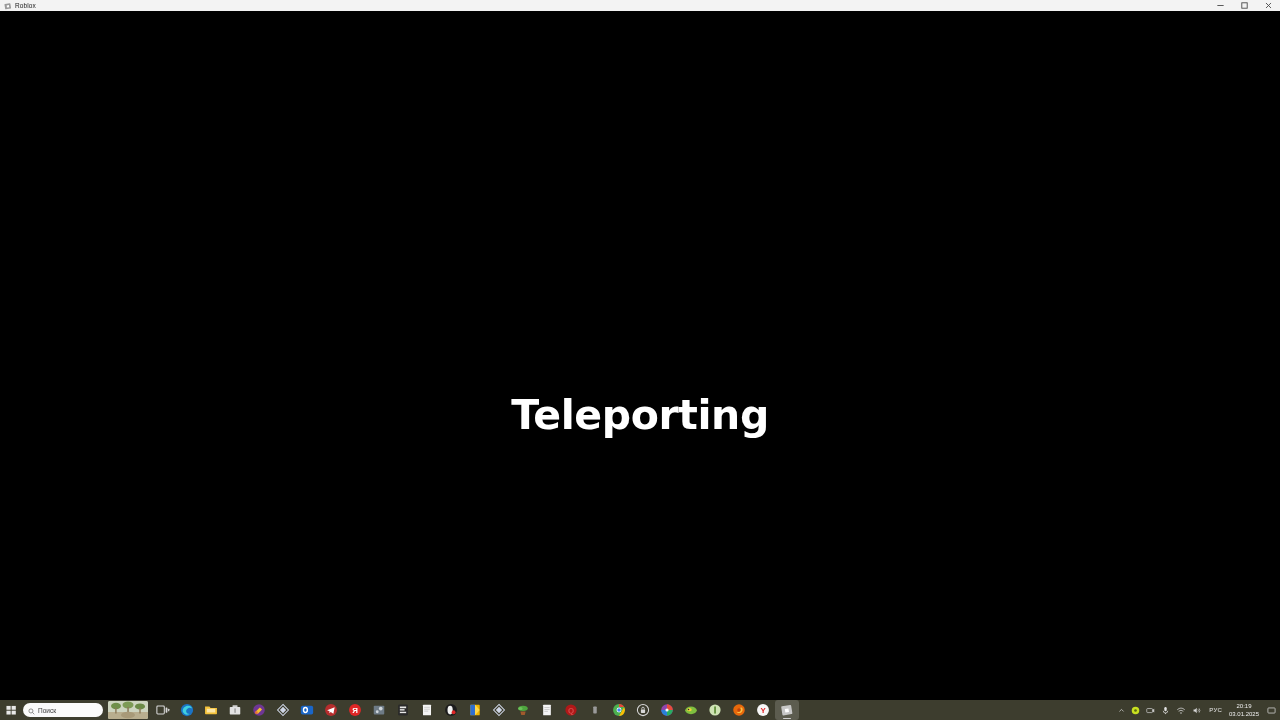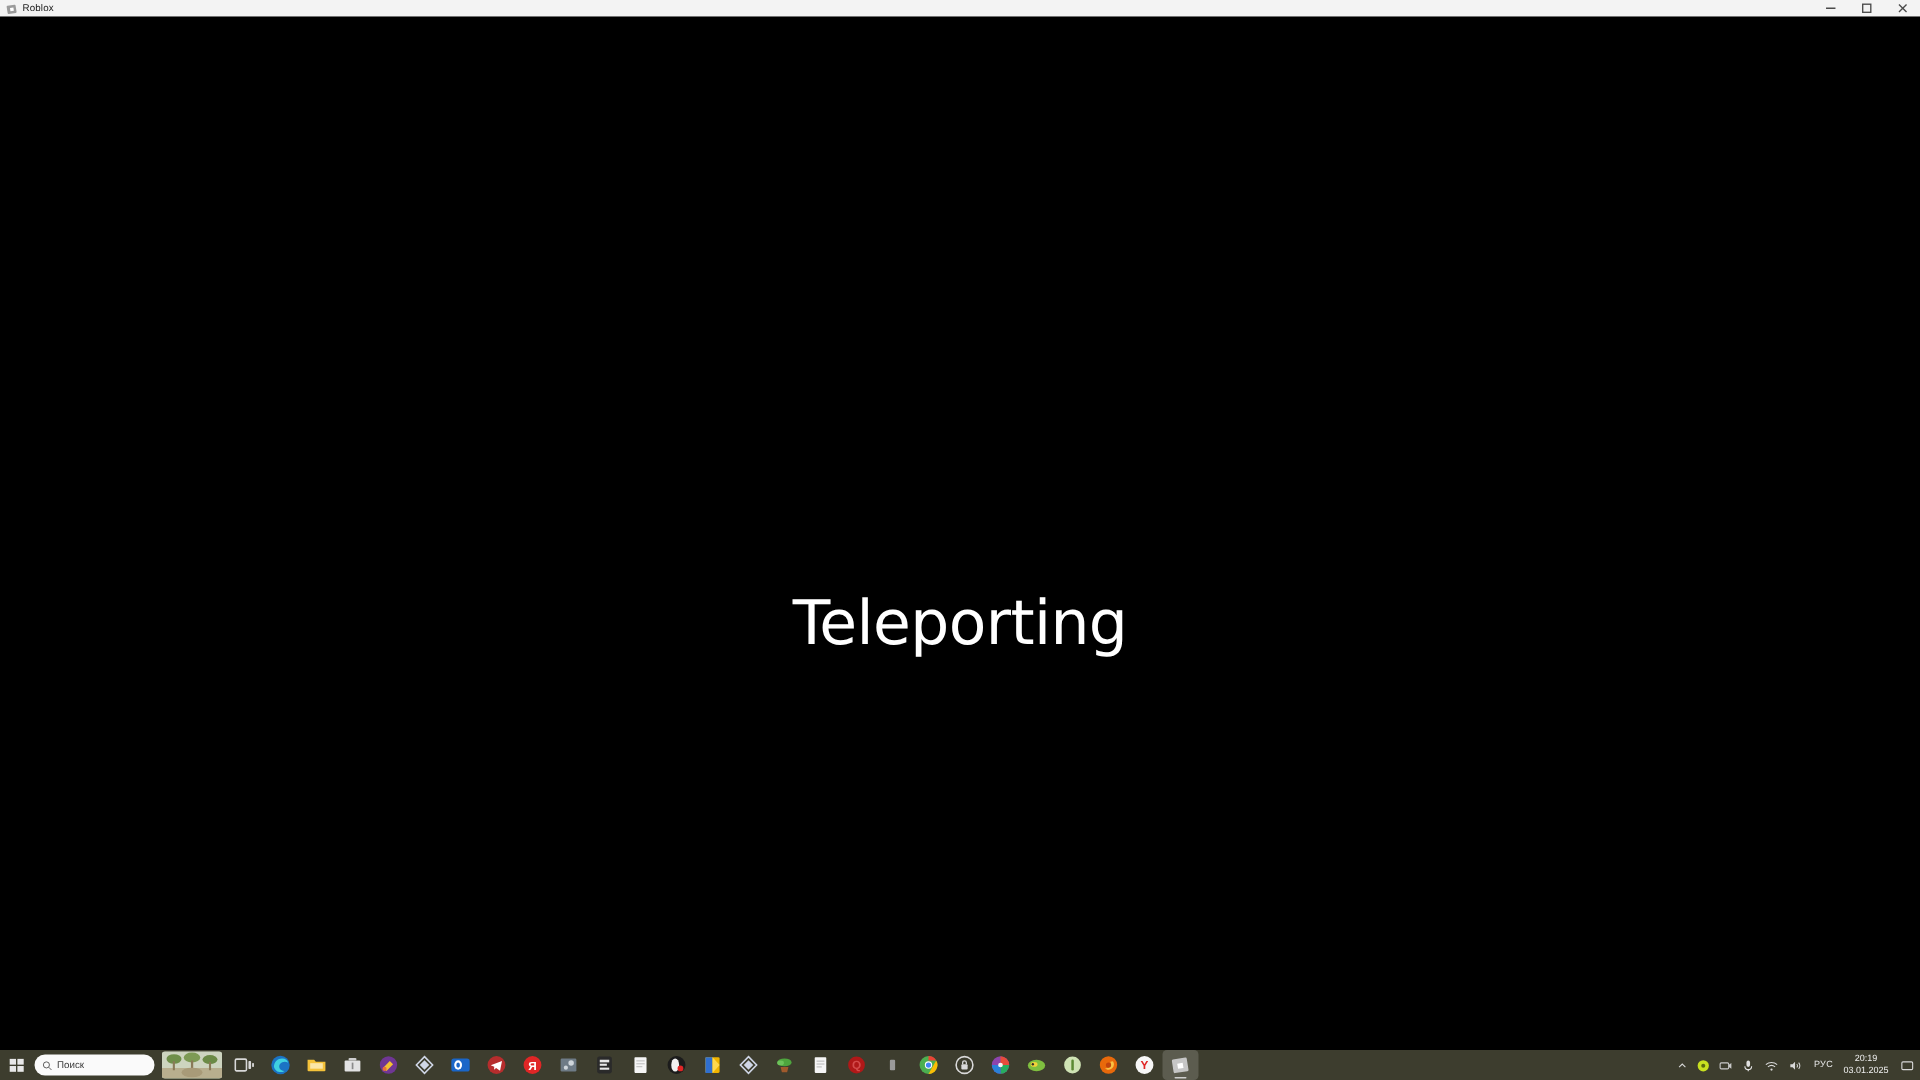--- a/index.html
+++ b/index.html
@@ -71,21 +71,21 @@
   #teleport-text {
     position: absolute;
     top: 0; left: 0;
     width: 1280px;
     height: 689px;
     display: flex;
     align-items: center;
     justify-content: center;
     color: #ffffff;
     font-family: "DejaVu Sans", sans-serif;
-    font-weight: normal;
+    font-weight: bold;
     font-size: 41px;
     letter-spacing: -0.4px;
     
     padding-top: 118px;
     box-sizing: border-box;
     user-select: none;
   }
 
   
   #taskbar {

